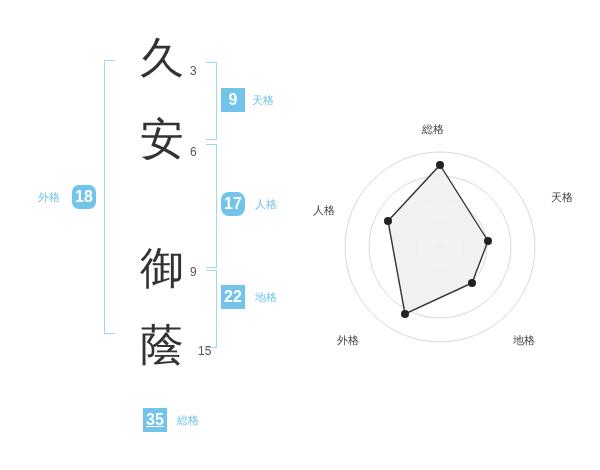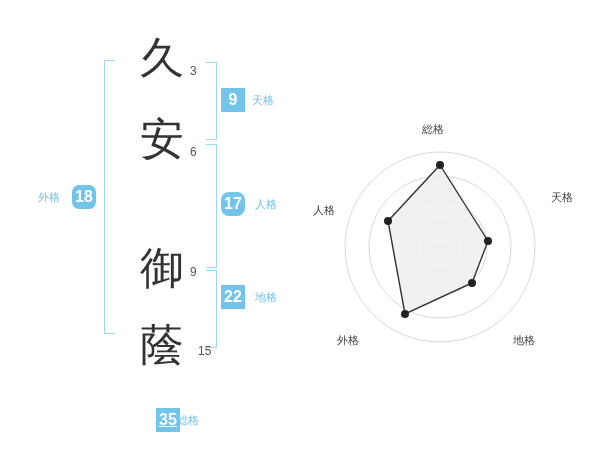--- a/index.html
+++ b/index.html
@@ -122,21 +122,21 @@
     <div class="score-label" style="left:252px; top:88px;">天格</div>
 
     <div class="bracket bracket-right" style="left:206px; top:144px; width:10px; height:122px;"></div>
     <div class="score-box" style="left:221px; top:192px;border-radius:8px;">17</div>
     <div class="score-label" style="left:255px; top:192px;">人格</div>
 
     <div class="bracket bracket-right" style="left:206px; top:270px; width:10px; height:76px;"></div>
     <div class="score-box" style="left:221px; top:285px;">22</div>
     <div class="score-label" style="left:255px; top:285px;">地格</div>
 
-    <div class="score-box" style="left:156px; top:408px;text-decoration:underline;">35</div>
+    <div class="score-box" style="left:143px; top:408px;text-decoration:underline;">35</div>
     <div class="score-label" style="left:177px; top:408px;">総格</div>
   </div>
 
   <div class="radar-panel">
 
     <svg width="300" height="470" viewBox="0 0 300 470">
 
       <g fill="none" stroke="#d8d8d8" stroke-width="1">
         <circle cx="140" cy="247" r="95"></circle>
         <circle cx="140" cy="247" r="71"></circle>

